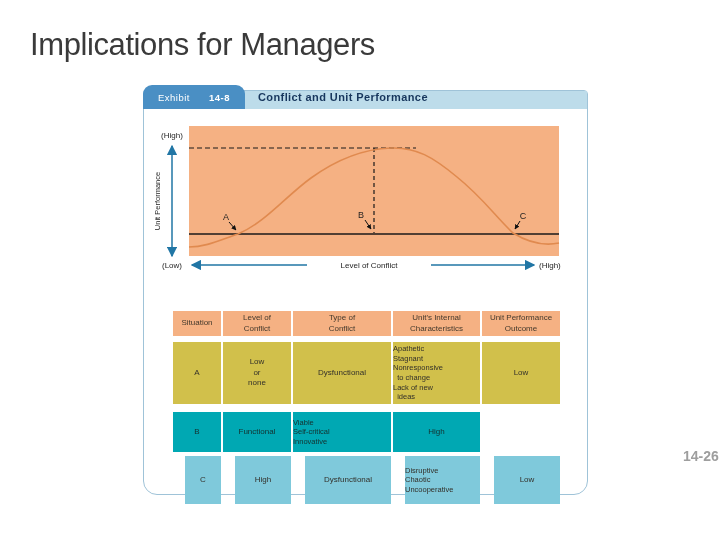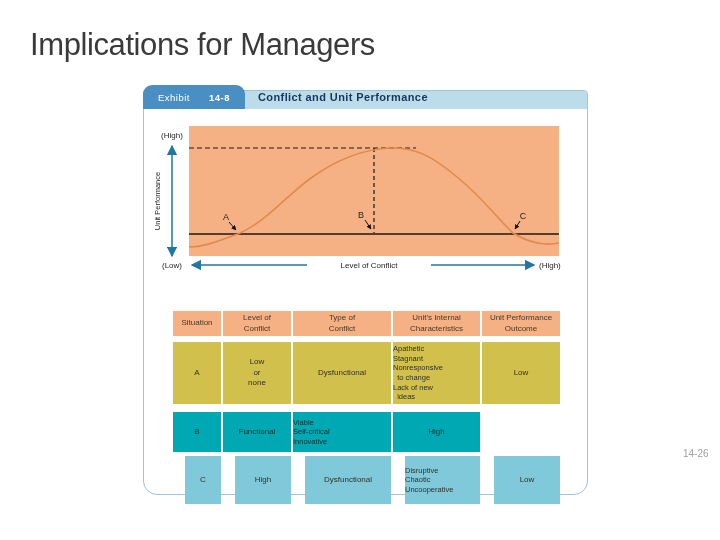--- a/index.html
+++ b/index.html
@@ -43,21 +43,21 @@
   .row-a .cell { background:#D1C04B; height:62px; }
   .row-b .cell { background:#00A8B3; height:40px; color:#14312f; }
   .row-c .cell { background:#7FC9DB; height:48px;margin-left:12px; }
   .row-a { margin-top:6px; } .row-b { margin-top:8px; } .row-c { margin-top:4px; }
   .cell.chars {
     justify-content:flex-start; text-align:left; 
     font-size:7.5px; line-height:1.28;
   }
   .page-number {
     position:absolute; left:683px; top:448px;
-    font-size:10px; color:#9e9e9e;
+    font-size:14px; color:#9e9e9e;font-weight:bold;
   }
 </style>
 </head>
 <body>
 
 <div class="slide">
 
   <h1 class="slide-title">Implications for Managers</h1>
 
   <div class="exhibit-panel">

